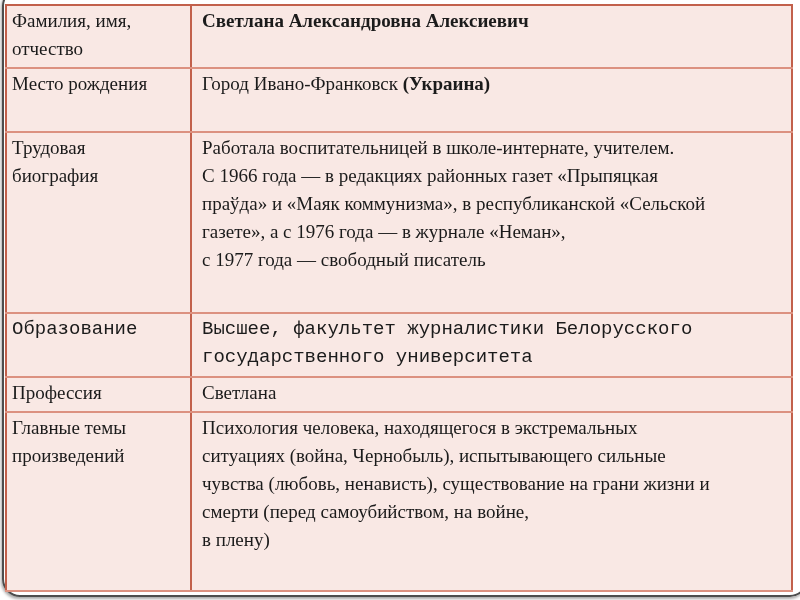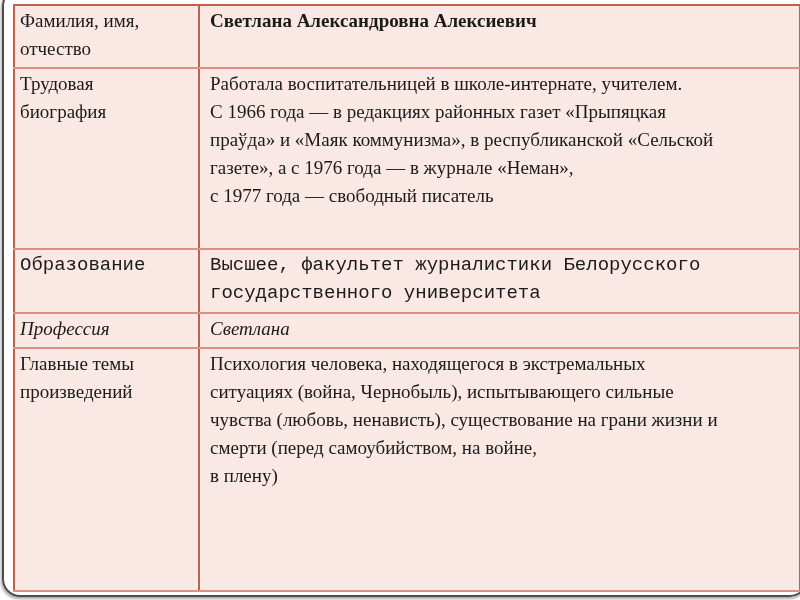--- a/index.html
+++ b/index.html
@@ -22,21 +22,21 @@
     width: 802px;
     height: 605px;
     border: 2px solid var(--frame-line, #4d4d4d);
     border-radius: 18px;
     box-shadow: -1px 2px 3px rgba(0,0,0,0.35);
     background: transparent;
     z-index: 0;
   }
   table.bio-table {
     position: absolute;
-    left: 13px;
+    left: 5px;
     top: 4px;
     width: 788px;
     height: 588px;
     z-index: 1;
     border-collapse: collapse;
     table-layout: fixed;
     background: var(--cell-bg, #f9e8e4);
     border: 2px solid var(--outer-border, #c2604b);
     font-size: 19px;
     line-height: 28px;
@@ -67,35 +67,39 @@
   <colgroup>
     <col class="label-col">
     <col>
   </colgroup>
   <tbody>
     <tr style="height:57px;">
       <td class="label-cell">Фамилия, имя,
 отчество</td>
       <td class="value-cell strong">Светлана Александровна Алексиевич</td>
     </tr>
+    <tr style="height:64px;">
+      <td class="label-cell">Место рождения</td>
+      <td class="value-cell"><span>Город Ивано-Франковск </span><span class="strong">(Украина)</span></td>
+    </tr>
     <tr style="height:181px;">
       <td class="label-cell">Трудовая
 биография</td>
       <td class="value-cell">Работала воспитательницей в школе-интернате, учителем.
 С 1966 года — в редакциях районных газет «Прыпяцкая
 праўда» и «Маяк коммунизма», в республиканской «Сельской
 газете», а с 1976 года — в журнале «Неман»,
 с 1977 года — свободный писатель</td>
     </tr>
     <tr style="height:64px;font-family:Liberation Mono, monospace;">
       <td class="label-cell">Образование</td>
       <td class="value-cell">Высшее, факультет журналистики Белорусского
 государственного университета</td>
     </tr>
-    <tr style="height:34px;font-style:italic;">
+    <tr style="height:34px;">
       <td class="label-cell">Профессия</td>
       <td class="value-cell">Светлана</td>
     </tr>
     <tr>
       <td class="label-cell">Главные темы
 произведений</td>
       <td class="value-cell">Психология человека, находящегося в экстремальных
 ситуациях (война, Чернобыль), испытывающего сильные
 чувства (любовь, ненависть), существование на грани жизни и
 смерти (перед самоубийством, на войне,

